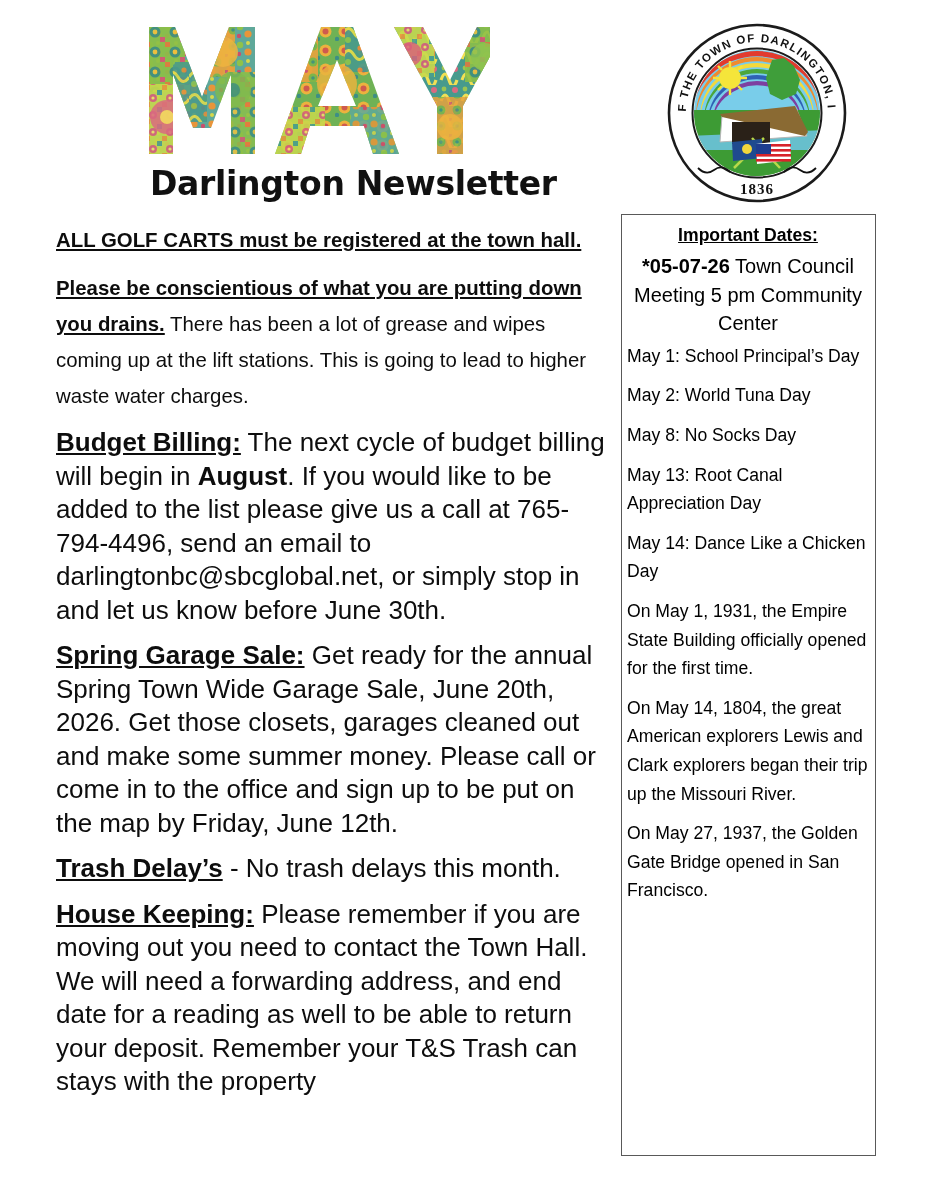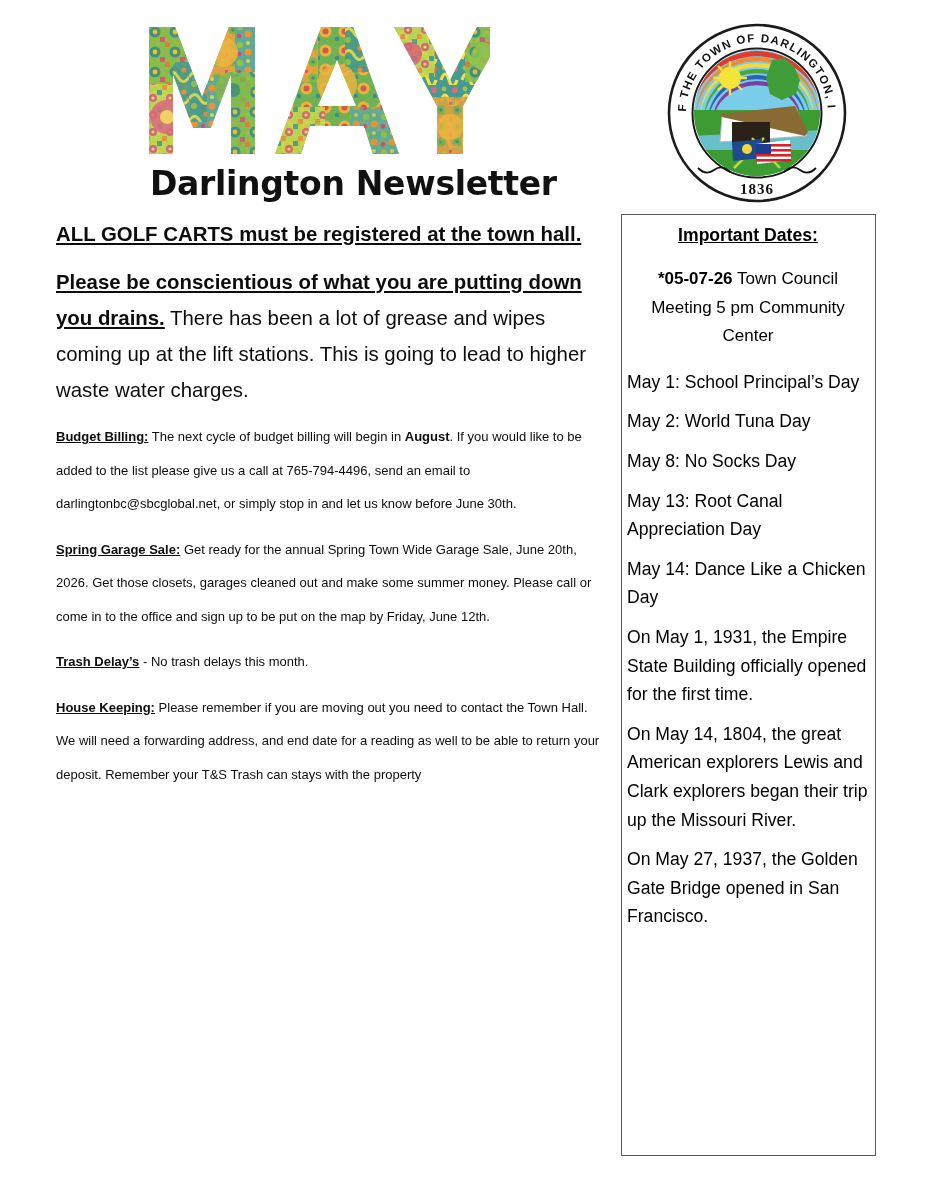--- a/index.html
+++ b/index.html
@@ -53,26 +53,26 @@
     top: 18px;
     width: 190px;
     height: 190px;
   }
   #town-seal svg { display: block; }
 
   
   #main-column {
     position: absolute;
     left: 56px;
-    top: 216px;
+    top: 222px;
     width: 552px;
   }
   .para {
     font-family: "Liberation Sans", sans-serif;
-    font-size: 13px;
+    font-size: 26px;
     line-height: 33.5px;
     margin: 0 0 12px 0;
     text-align: left;
     color: #0d0d0d;
   }
   .para b { font-weight: bold; }
   .hdr-u {
     font-weight: bold;
     text-decoration: underline;
   }
@@ -99,23 +99,23 @@
   .sb-title {
     text-align: center;
     font-weight: bold;
     text-decoration: underline;
     font-size: 17.6px;
     line-height: 25px;
     margin: 0 0 1px 0;
   }
   .sb-center {
     text-align: center;
-    font-size: 17px;
+    font-size: 20px;
     line-height: 28.6px;
-    margin: 17px;
+    margin: 4px;
   }
   .sb-center b { font-weight: bold; }
   .sb-para {
     font-size: 17.6px;
     line-height: 28.6px;
     margin: 0 0 11px 0;
     text-align: left;
   }
   .sb-para.first { margin-top: 2px; }
 </style>

